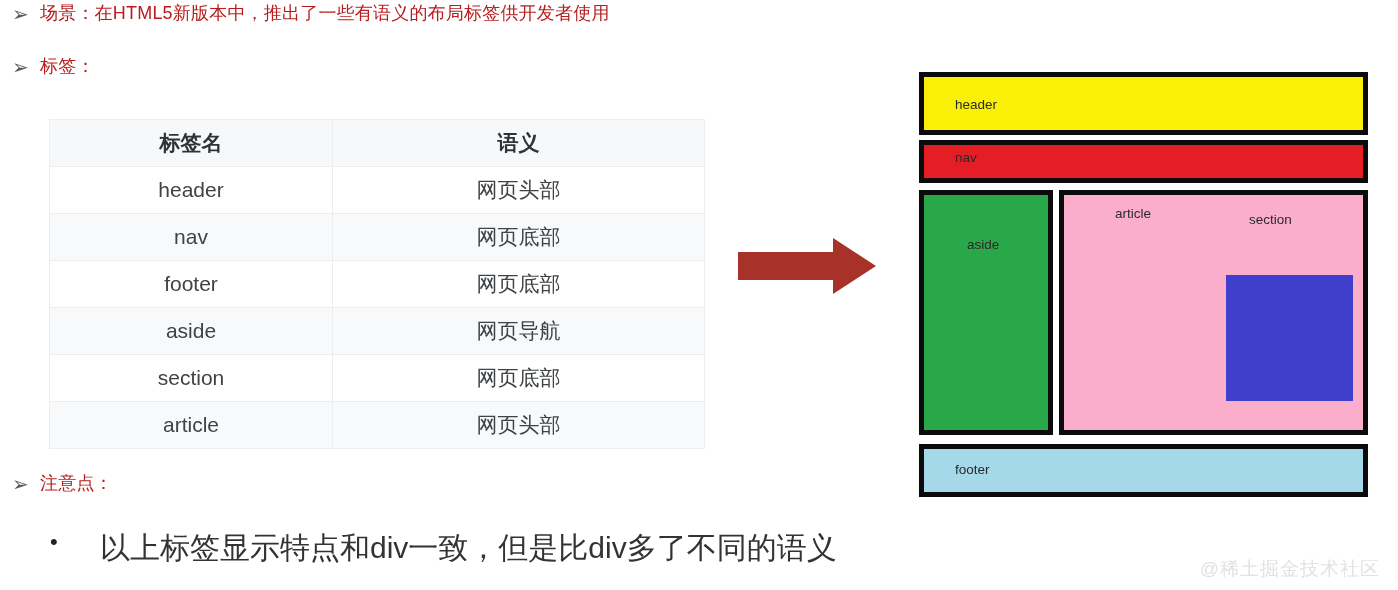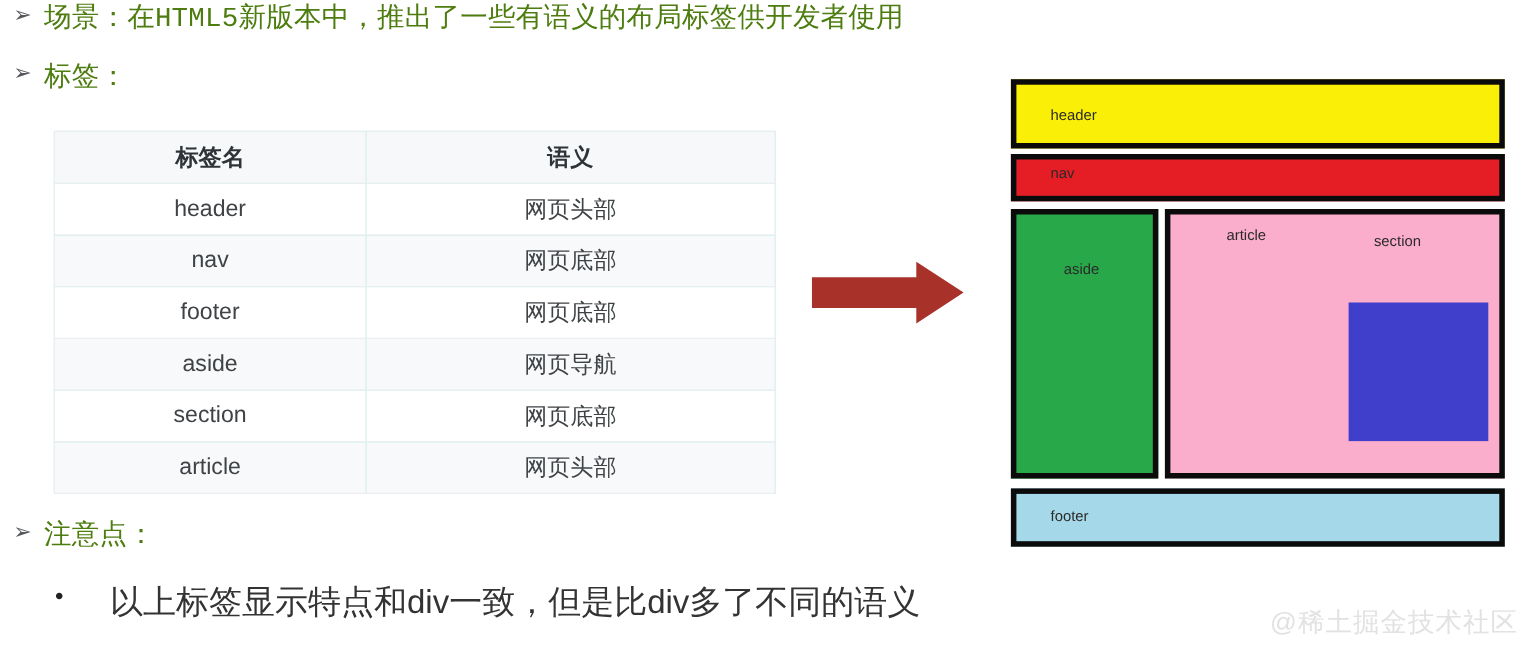--- a/index.html
+++ b/index.html
@@ -33,26 +33,25 @@
     width: 34px;
     flex: 0 0 34px;
     color: #55585c;
     font-size: 20px;
     line-height: 1.25;
     text-align: left;
     padding-left: 6px;
     box-sizing: border-box;
   }
   .bullet-text {
-    font-size: 25px;
+    font-size: 18px;
     line-height: 1.25;
-    color: #4d7c0f;
+    color: #b91c1c;
     white-space: nowrap;
     letter-spacing: 0.2px;
-    font-family: Liberation Mono, monospace;
   }
 
   #line-scene  { left: 6px;  top: 2px;  }
   #line-tags   { left: 6px;  top: 55px; }
   #line-notes  { left: 6px;  top: 472px; }
 
   .sub-bullet-line {
     position: absolute;
     left: 44px;
     top: 528px;
@@ -77,21 +76,21 @@
   }
 
   
   .tag-table {
     position: absolute;
     left: 49px;
     top: 119px;
     width: 655px;
     border-collapse: collapse;
     border: 1px solid #e4e6e8;
-    background: #5eead4;
+    background: #1d4ed8;
     table-layout: fixed;
   }
   .tag-table col.c1 { width: 283px; }
   .tag-table col.c2 { width: 372px; }
 
   .tag-table th,
   .tag-table td {
     border-top: 1px solid #ebedee;
     border-bottom: 1px solid #ebedee;
     border-left: 1px solid #ebedee;
@@ -167,21 +166,21 @@
   #label-nav     { left: 36px; top: 78px; }
   #label-aside   { left: 48px; top: 165px; }
   #label-section { left: 330px; top: 140px; }
   #label-article { left: 196px; top: 134px; }
 
   
   .watermark {
     position: absolute;
     right: 18px;
     bottom: 8px;
-    font-size: 24px;
+    font-size: 19px;
     color: #e2e2e2;
     letter-spacing: 1px;
     white-space: nowrap;
     user-select: none;
   }
 </style>
 </head>
 <body>
 
 <div class="left-col">

